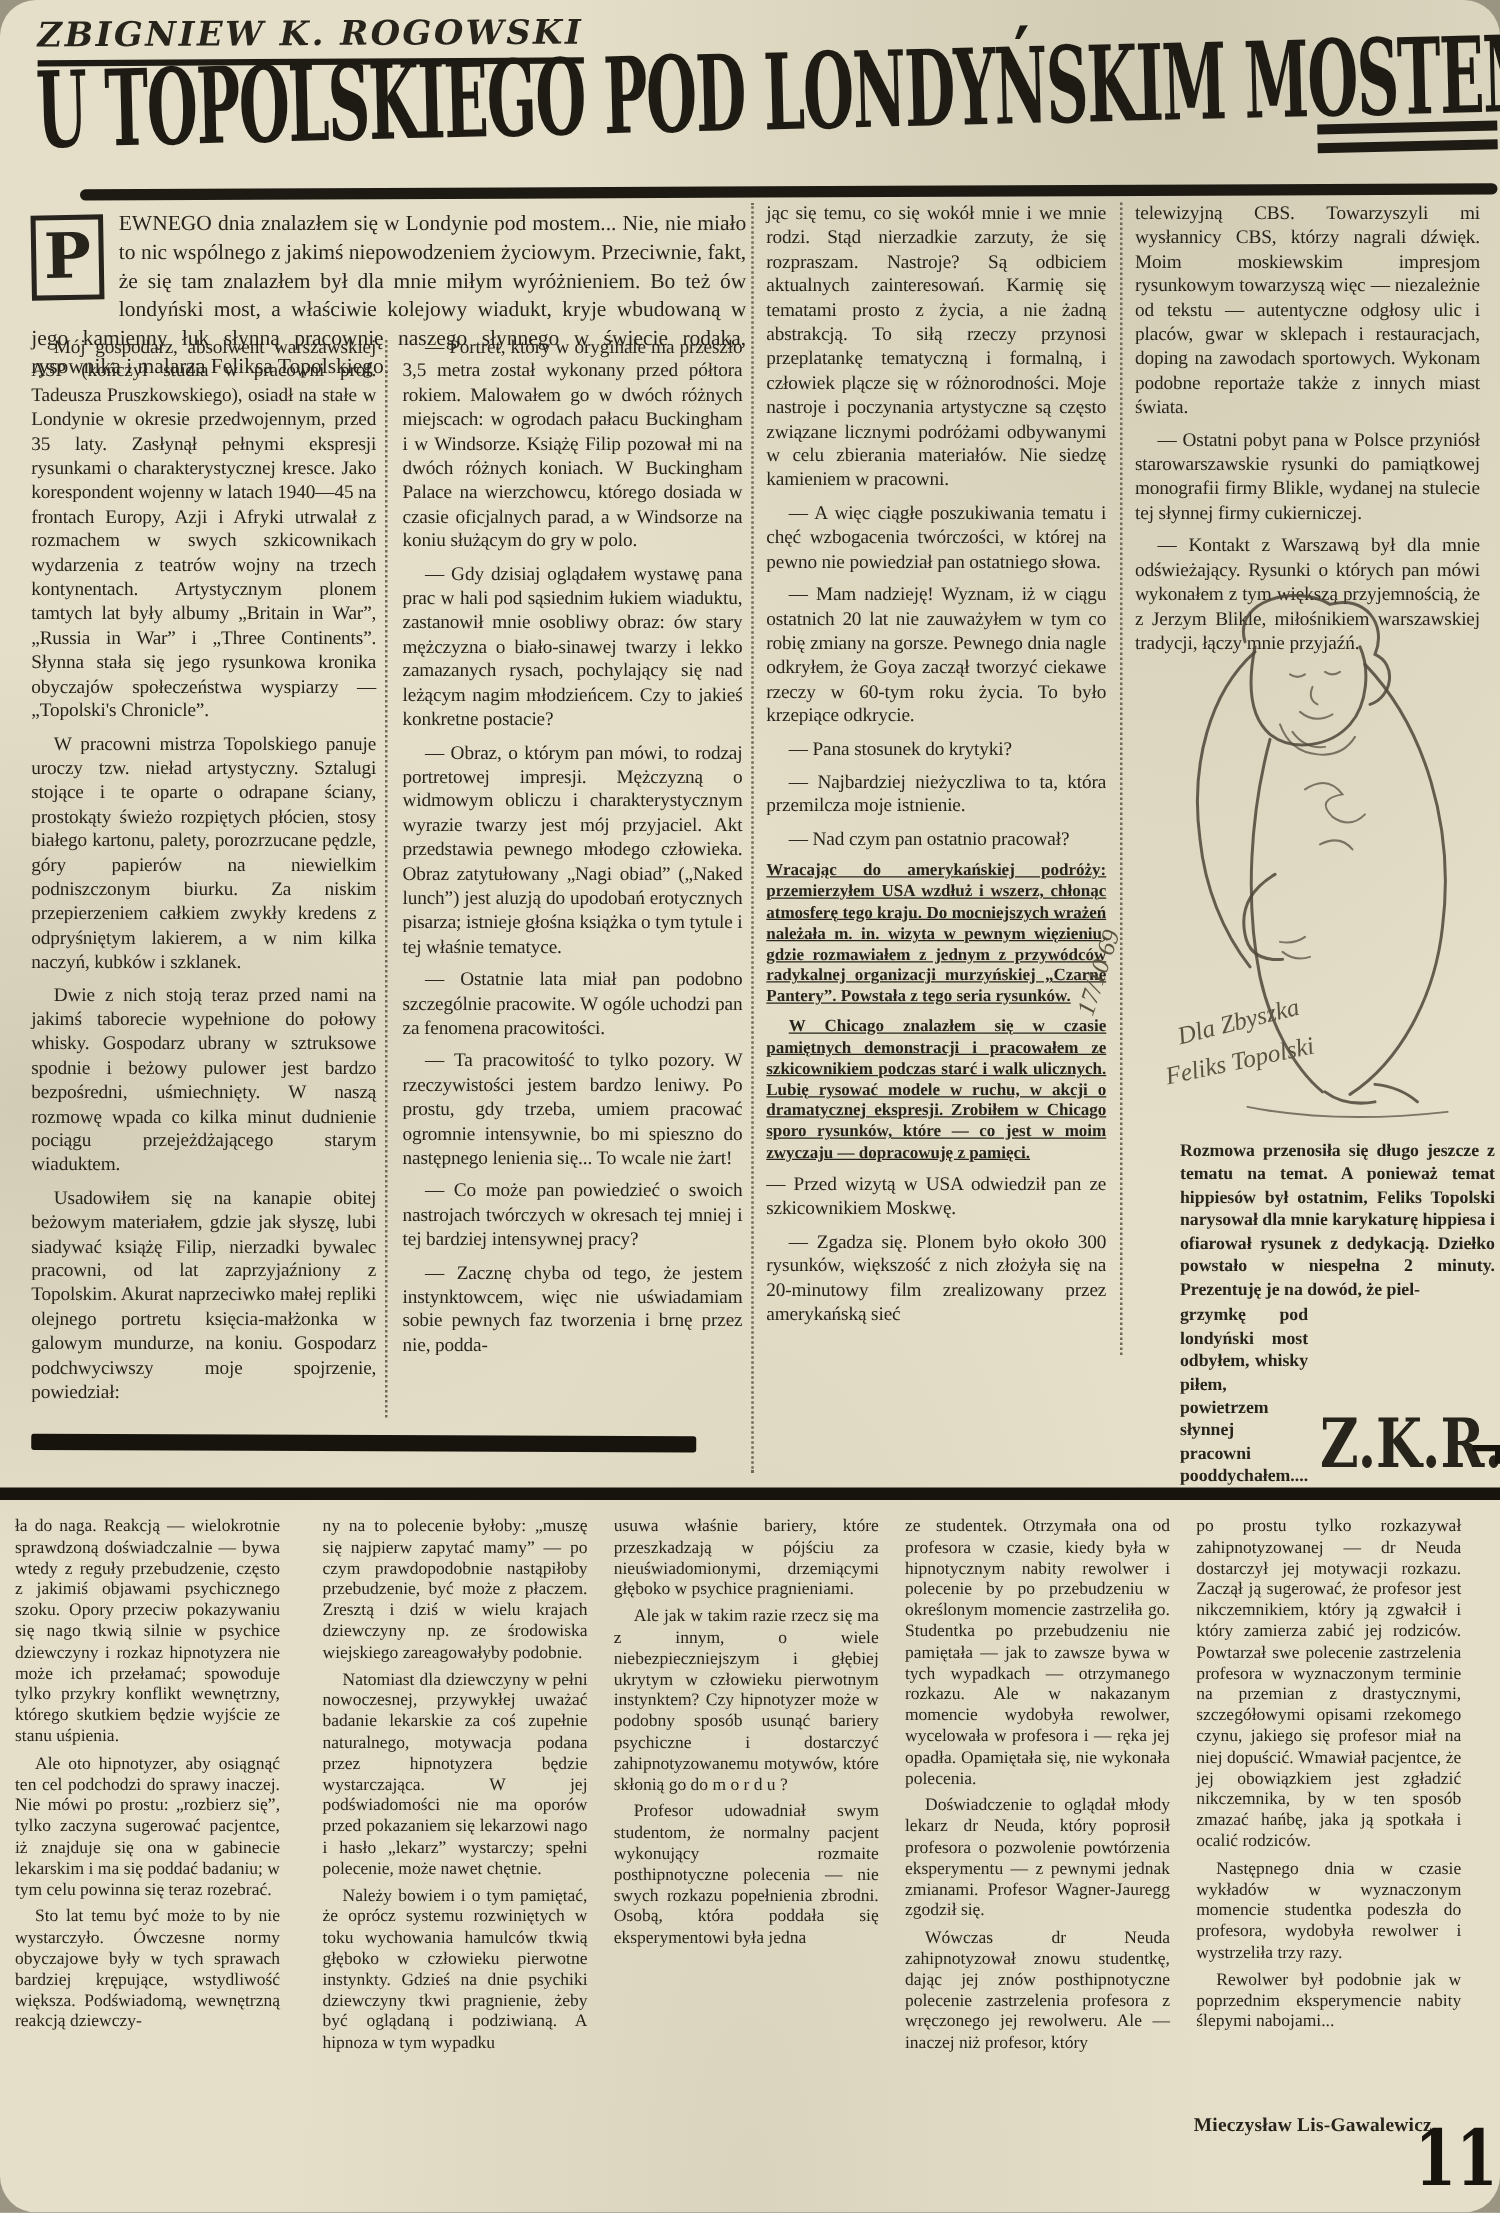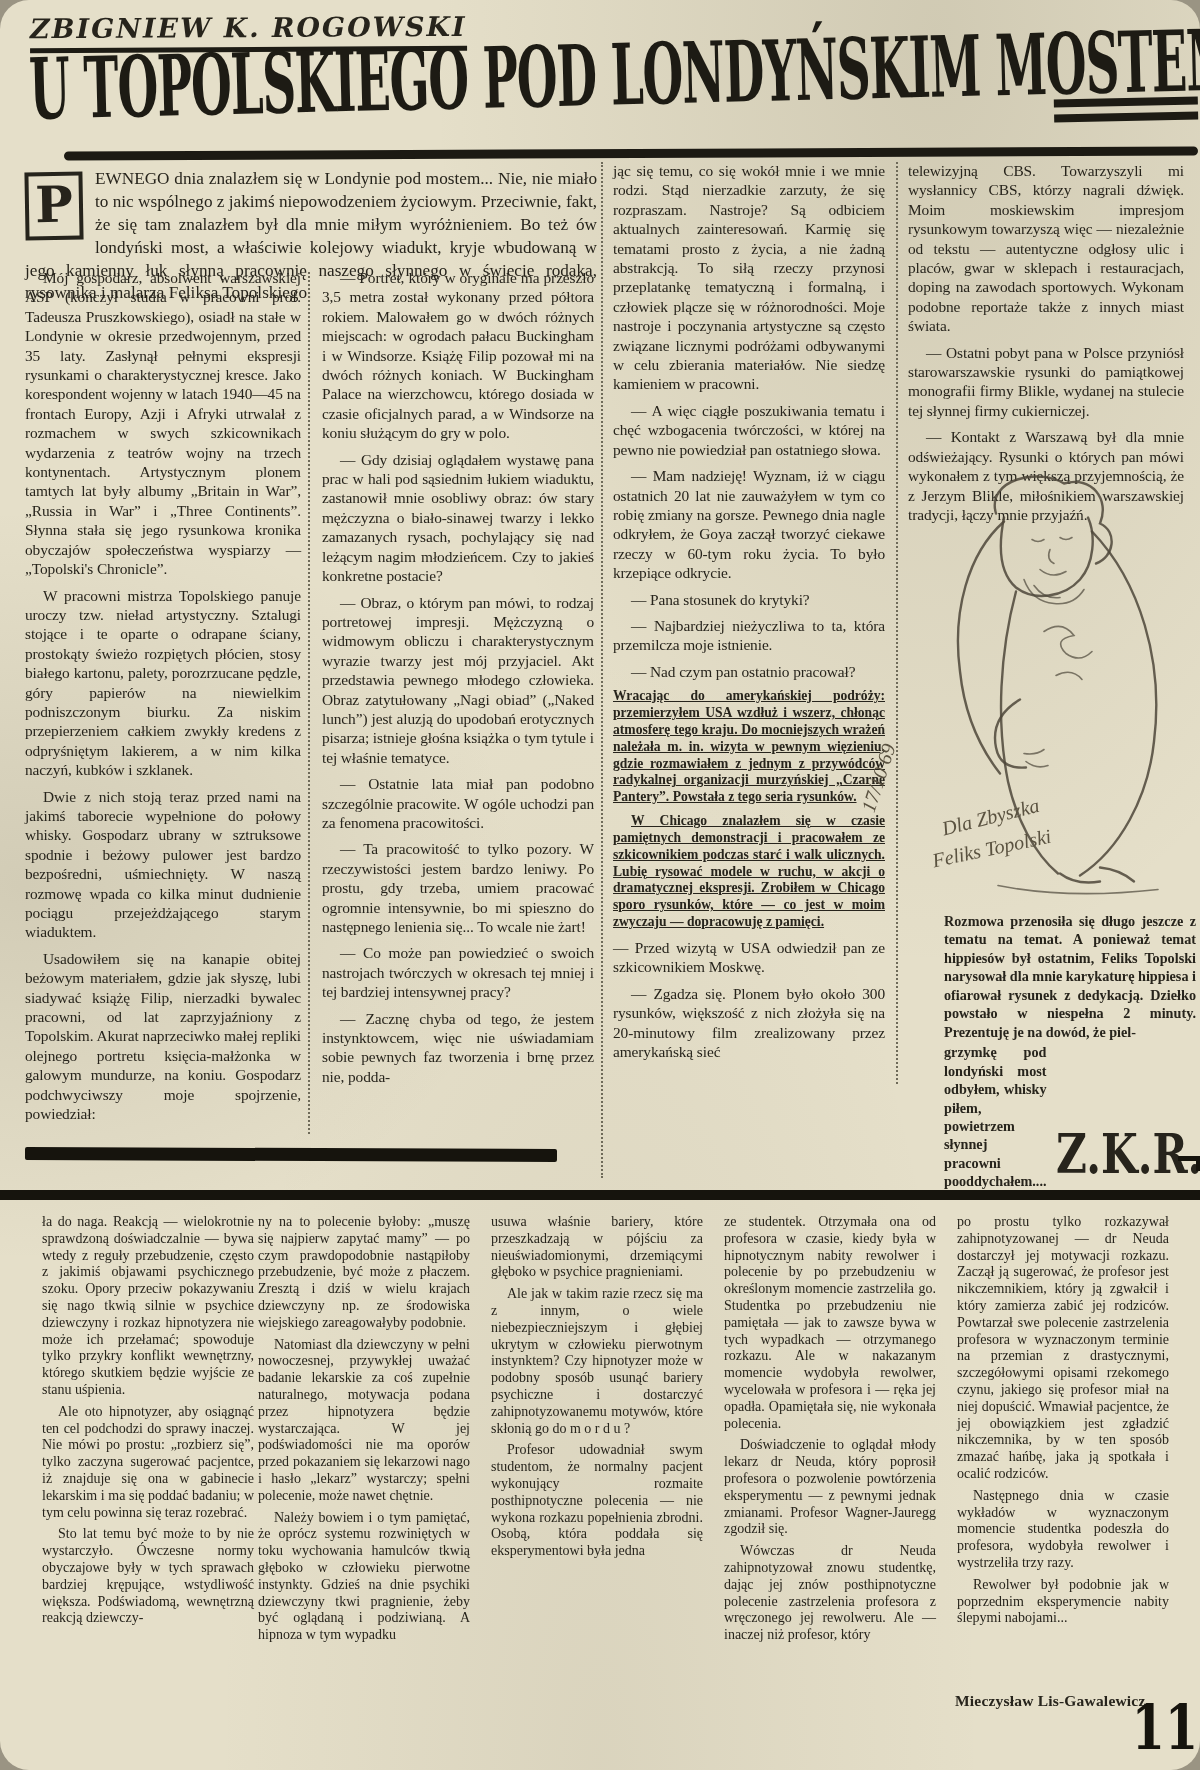--- a/index.html
+++ b/index.html
@@ -176,34 +176,34 @@
     <div class="caption-bottom">
       <div class="caption-tail">grzymkę pod londyński most odbyłem, whisky piłem, powietrzem słynnej pracowni pooddychałem....</div>
       <div class="zkr">Z.K.R.</div>
     </div>
   </div>
 
   <div class="bar-under-col1"></div>
   <div class="end-mark"></div>
   <div class="full-rule"></div>
 
-  <div class="bcol cont" style="left:42px;">
+  <div class="bcol cont" style="left:12px;">
       <p>ła do naga. Reakcją — wielokrotnie sprawdzoną doświadczalnie — bywa wtedy z reguły przebudzenie, często z jakimiś objawami psychicznego szoku. Opory przeciw pokazywaniu się nago tkwią silnie w psychice dziewczyny i rozkaz hipnotyzera nie może ich przełamać; spowoduje tylko przykry konflikt wewnętrzny, którego skutkiem będzie wyjście ze stanu uśpienia.</p>
       <p>Ale oto hipnotyzer, aby osiągnąć ten cel podchodzi do sprawy inaczej. Nie mówi po prostu: „rozbierz się”, tylko zaczyna sugerować pacjentce, iż znajduje się ona w gabinecie lekarskim i ma się poddać badaniu; w tym celu powinna się teraz rozebrać.</p>
       <p>Sto lat temu być może to by nie wystarczyło. Ówczesne normy obyczajowe były w tych sprawach bardziej krępujące, wstydliwość większa. Podświadomą, wewnętrzną reakcją dziewczy-</p>
     </div>
   <div class="bcol cont" style="left:258px;">
       <p>ny na to polecenie byłoby: „muszę się najpierw zapytać mamy” — po czym prawdopodobnie nastąpiłoby przebudzenie, być może z płaczem. Zresztą i dziś w wielu krajach dziewczyny np. ze środowiska wiejskiego zareagowałyby podobnie.</p>
       <p>Natomiast dla dziewczyny w pełni nowoczesnej, przywykłej uważać badanie lekarskie za coś zupełnie naturalnego, motywacja podana przez hipnotyzera będzie wystarczająca. W jej podświadomości nie ma oporów przed pokazaniem się lekarzowi nago i hasło „lekarz” wystarczy; spełni polecenie, może nawet chętnie.</p>
       <p>Należy bowiem i o tym pamiętać, że oprócz systemu rozwiniętych w toku wychowania hamulców tkwią głęboko w człowieku pierwotne instynkty. Gdzieś na dnie psychiki dziewczyny tkwi pragnienie, żeby być oglądaną i podziwianą. A hipnoza w tym wypadku</p>
     </div>
   <div class="bcol cont" style="left:491px;">
       <p>usuwa właśnie bariery, które przeszkadzają w pójściu za nieuświadomionymi, drzemiącymi głęboko w psychice pragnieniami.</p>
       <p>Ale jak w takim razie rzecz się ma z innym, o wiele niebezpieczniejszym i głębiej ukrytym w człowieku pierwotnym instynktem? Czy hipnotyzer może w podobny sposób usunąć bariery psychiczne i dostarczyć zahipnotyzowanemu motywów, które skłonią go do m o r d u ?</p>
-      <p>Profesor udowadniał swym studentom, że normalny pacjent wykonujący rozmaite posthipnotyczne polecenia — nie wykona rozkazu popełnienia zbrodni. Osobą, która poddała się eksperymentowi była jedna</p>
+      <p>Profesor udowadniał swym studentom, że normalny pacjent wykonujący rozmaite posthipnotyczne polecenia — nie swych rozkazu popełnienia zbrodni. Osobą, która poddała się eksperymentowi była jedna</p>
     </div>
   <div class="bcol cont" style="left:724px;">
       <p>ze studentek. Otrzymała ona od profesora w czasie, kiedy była w hipnotycznym nabity rewolwer i polecenie by po przebudzeniu w określonym momencie zastrzeliła go. Studentka po przebudzeniu nie pamiętała — jak to zawsze bywa w tych wypadkach — otrzymanego rozkazu. Ale w nakazanym momencie wydobyła rewolwer, wycelowała w profesora i — ręka jej opadła. Opamiętała się, nie wykonała polecenia.</p>
       <p>Doświadczenie to oglądał młody lekarz dr Neuda, który poprosił profesora o pozwolenie powtórzenia eksperymentu — z pewnymi jednak zmianami. Profesor Wagner-Jauregg zgodził się.</p>
       <p>Wówczas dr Neuda zahipnotyzował znowu studentkę, dając jej znów posthipnotyczne polecenie zastrzelenia profesora z wręczonego jej rewolweru. Ale — inaczej niż profesor, który</p>
     </div>
   <div class="bcol cont" style="left:957px;">
       <p>po prostu tylko rozkazywał zahipnotyzowanej — dr Neuda dostarczył jej motywacji rozkazu. Zaczął ją sugerować, że profesor jest nikczemnikiem, który ją zgwałcił i który zamierza zabić jej rodziców. Powtarzał swe polecenie zastrzelenia profesora w wyznaczonym terminie na przemian z drastycznymi, szczegółowymi opisami rzekomego czynu, jakiego się profesor miał na niej dopuścić. Wmawiał pacjentce, że jej obowiązkiem jest zgładzić nikczemnika, by w ten sposób zmazać hańbę, jaka ją spotkała i ocalić rodziców.</p>
       <p>Następnego dnia w czasie wykładów w wyznaczonym momencie studentka podeszła do profesora, wydobyła rewolwer i wystrzeliła trzy razy.</p>
       <p>Rewolwer był podobnie jak w poprzednim eksperymencie nabity ślepymi nabojami...</p>

